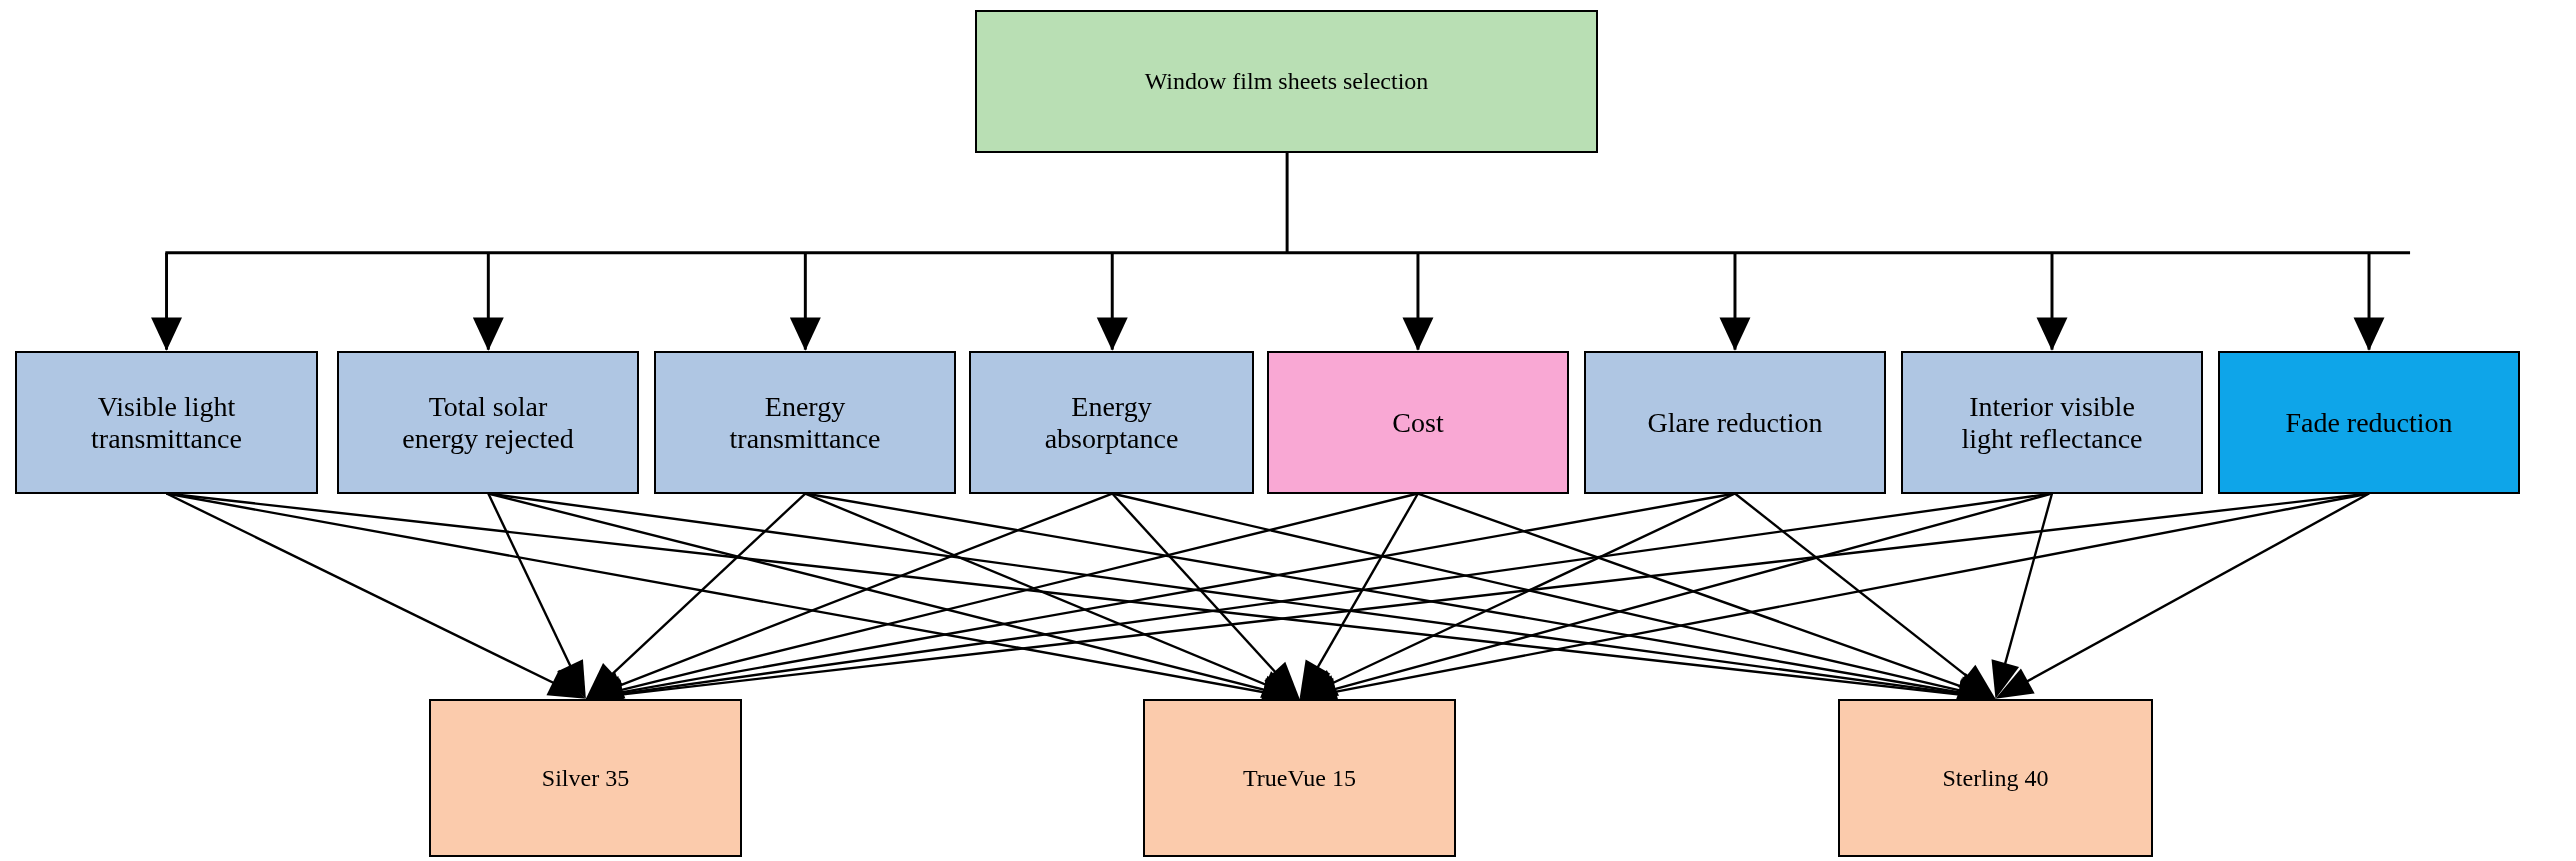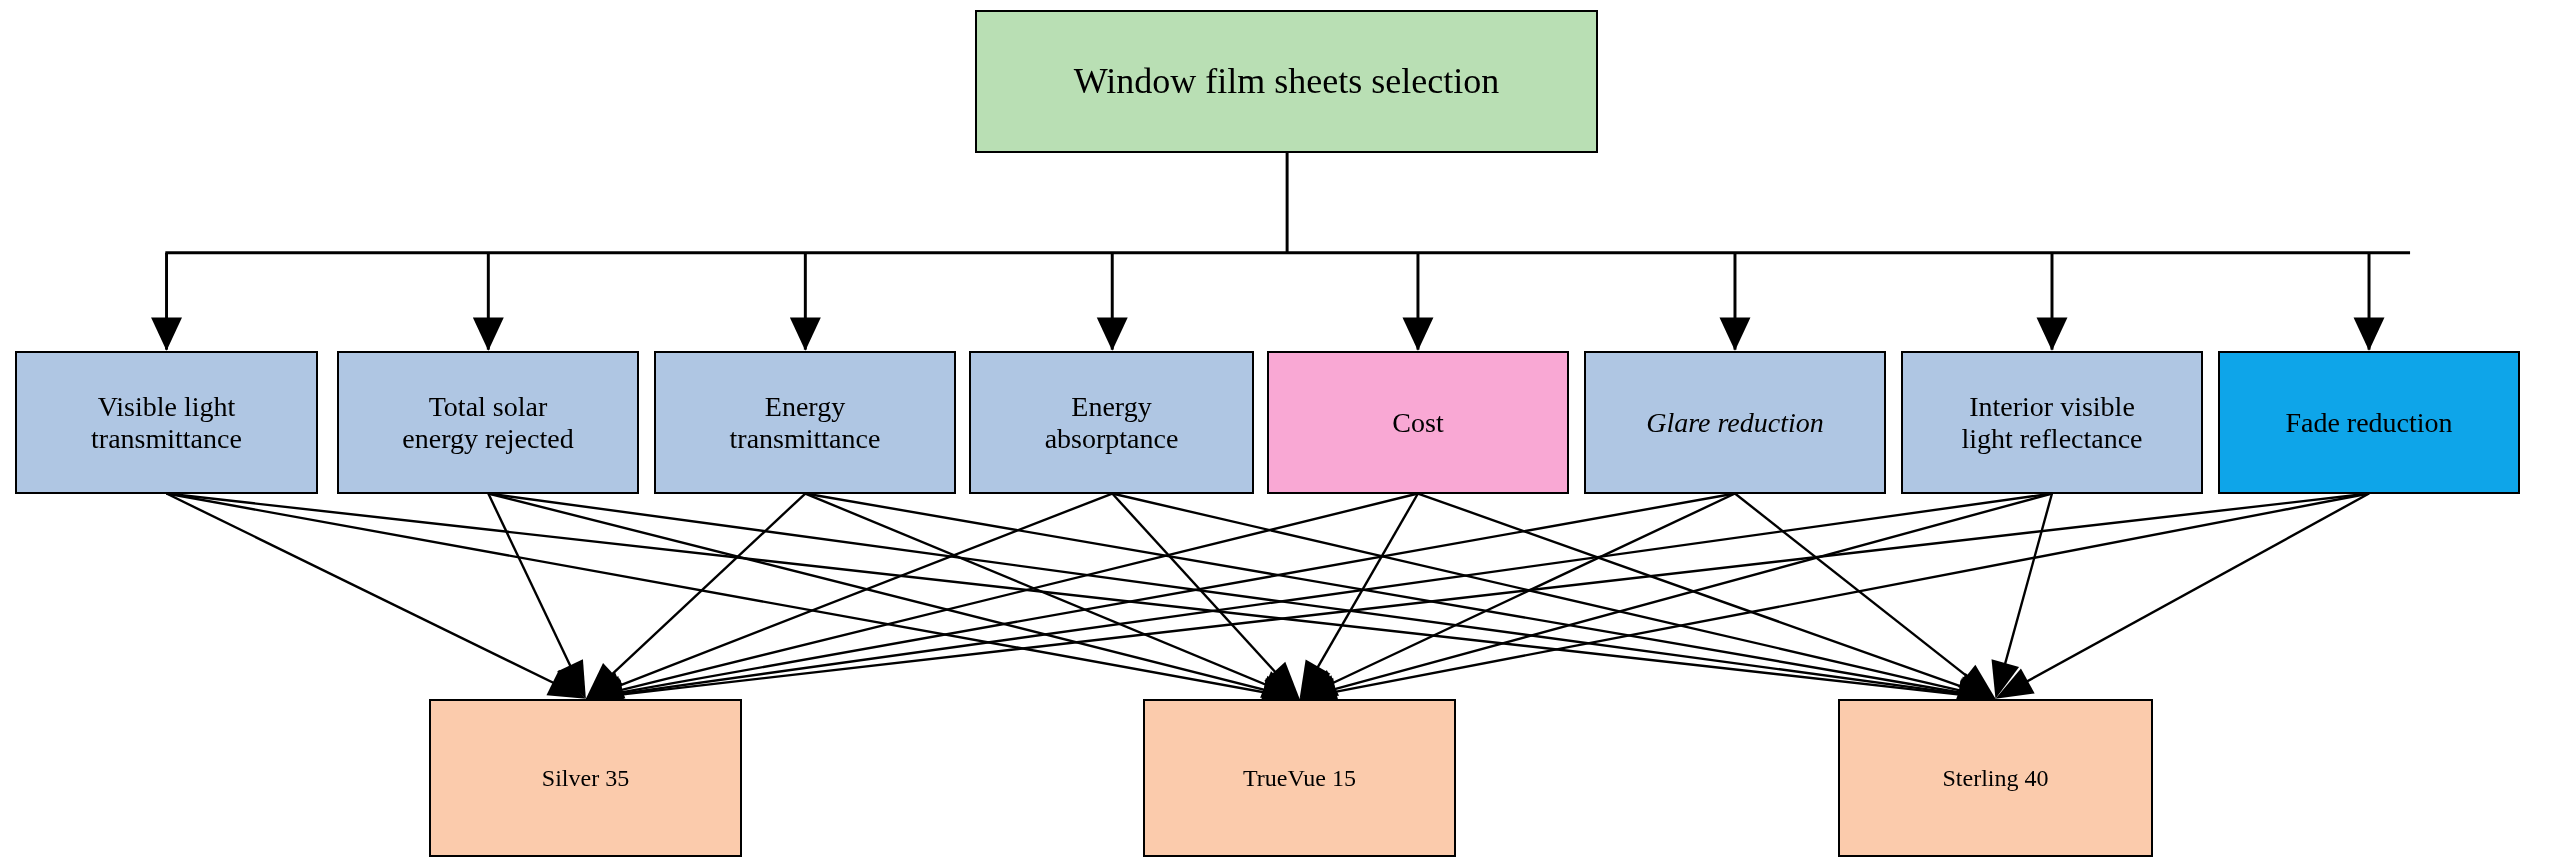--- a/index.html
+++ b/index.html
@@ -32,21 +32,21 @@
     align-items: center;
     justify-content: center;
     text-align: center;
     color: #000000;
     line-height: 1.12;
     padding: 1.2px 3.6px;
     z-index: 5;
   }
   .node-goal {
     background: #b9dfb4;
-    font-size: 36px;
+    font-size: 24px;
   }
   .node-criterion {
     background: #afc6e3;
     font-size: 28px;
   }
   .node-alternative {
     background: #fbcbac;
     font-size: 24px;
   }
   .node-label {
@@ -145,21 +145,21 @@
         <span class="node-label">Energy
 transmittance</span>
       </div>
       <div class="node node-criterion" style="left: 969px; top: 351px; width: 285px; height: 143px; background: rgb(175, 198, 227);">
         <span class="node-label">Energy
 absorptance</span>
       </div>
       <div class="node node-criterion" style="left: 1267px; top: 351px; width: 302px; height: 143px; background: #f9a8d4;">
         <span class="node-label">Cost</span>
       </div>
-      <div class="node node-criterion" style="left: 1584px; top: 351px; width: 302px; height: 143px; background: rgb(175, 198, 227); font-style: italic;">
+      <div class="node node-criterion" style="left: 1584px; top: 351px; width: 302px; height: 143px; background: rgb(175, 198, 227);">
         <span class="node-label">Glare reduction</span>
       </div>
       <div class="node node-criterion" style="left: 1901px; top: 351px; width: 302px; height: 143px; background: rgb(175, 198, 227);">
         <span class="node-label">Interior visible
 light reflectance</span>
       </div>
       <div class="node node-criterion" style="left: 2218px; top: 351px; width: 302px; height: 143px; background: #0ea5e9; text-align: center;">
         <span class="node-label">Fade reduction</span>
       </div>
     </div>

